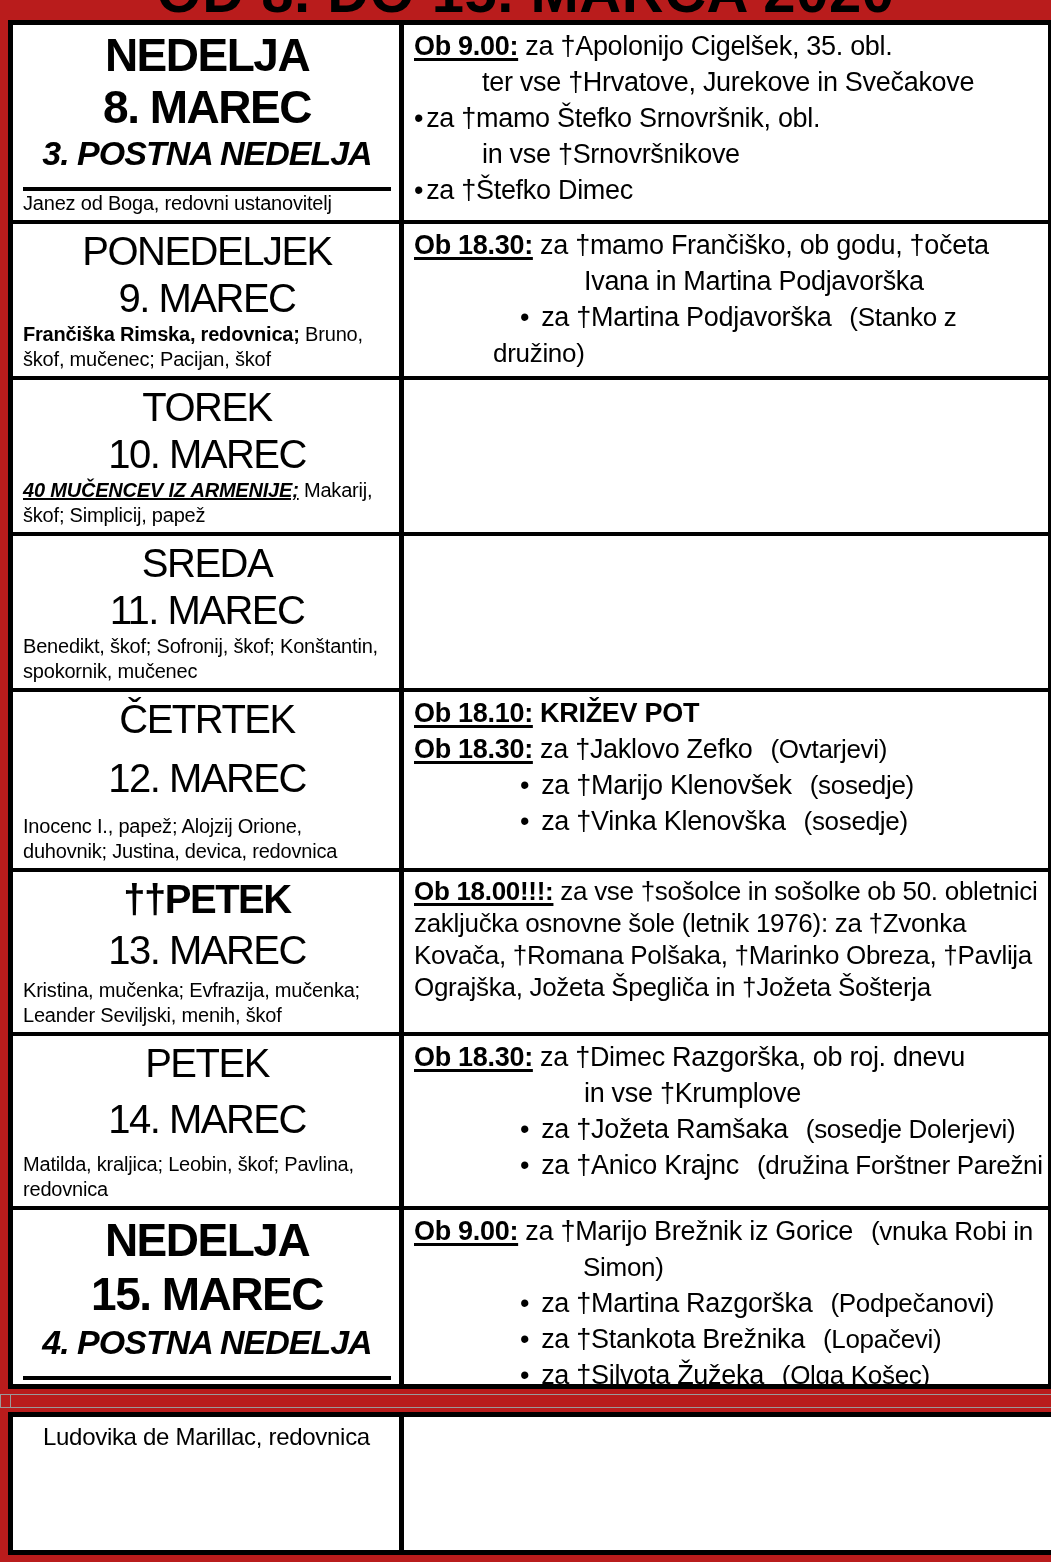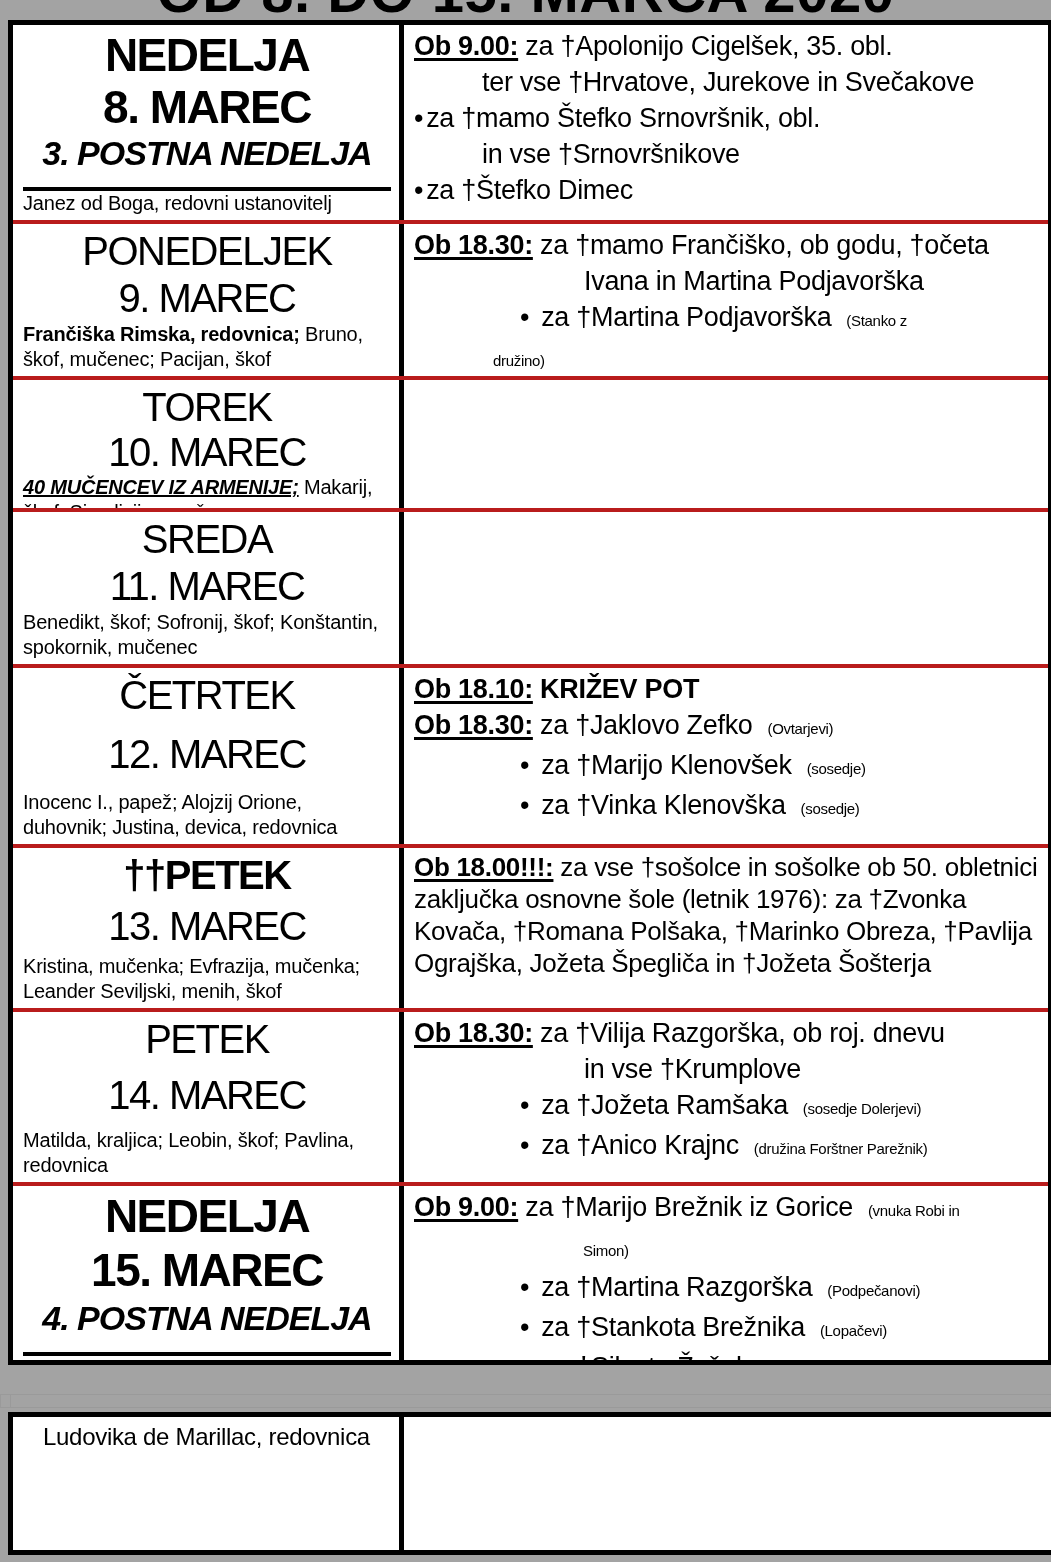--- a/index.html
+++ b/index.html
@@ -1,50 +1,50 @@
 <!DOCTYPE html>
 <html><head>
 <meta charset="utf-8">
 <style>
   html,body{margin:0;padding:0;background:#fff;}
-  .canvas{position:relative;width:1051px;height:1562px;background:#a3a3a3;overflow:hidden;
+  .canvas{position:relative;width:1051px;height:1562px;background:#b91c1c;overflow:hidden;
           font-family:"Liberation Sans",sans-serif;color:#000;}
 
   
   .title-clip{position:absolute;top:0;left:0;width:100%;height:19px;overflow:hidden;}
   .title-text{font-size:58px;font-weight:700;text-align:center;white-space:nowrap;
               line-height:52px;margin-top:-34px;letter-spacing:.5px;}
 
   
   .main-table{position:absolute;left:8px;top:20px;width:1035px;border:5px solid #000;
               display:flex;flex-direction:column;background:#fff;box-sizing:content-box;}
-  .t-row{display:flex;border-top:4px solid #b91c1c;box-sizing:border-box;overflow:hidden;}
+  .t-row{display:flex;border-top:4px solid #000000;box-sizing:border-box;overflow:hidden;}
   .t-row:first-child{border-top:0;}
-  .rh1{height:195px}.rh2{height:156px}.rh3{height:132px}.rh4{height:156px}
+  .rh1{height:195px}.rh2{height:156px}.rh3{height:156px}.rh4{height:156px}
   .rh5{height:180px}.rh6{height:164px}.rh7{height:174px}.rh8{height:178px}
 
   .day-cell{width:391px;min-width:391px;border-right:5px solid #000;box-sizing:border-box;
             display:flex;flex-direction:column;align-items:center;justify-content:space-between;
             padding:5px 8px 4px 10px;overflow:hidden;}
   .day-name{font-size:40px;line-height:1.12;letter-spacing:-1.5px;text-align:center;white-space:nowrap;}
   .day-date{font-size:40px;line-height:1.12;letter-spacing:-1.5px;text-align:center;white-space:nowrap;}
   .sunday .day-name,.sunday .day-date{font-weight:700;font-size:46px;}
   .friday .day-name{font-weight:700;}
   .feast{font-weight:700;font-style:italic;font-size:34px;letter-spacing:-1px;white-space:nowrap;
          align-self:stretch;text-align:center;border-bottom:4px solid #000;padding-bottom:14px;}
   .saints{align-self:stretch;text-align:left;font-size:20px;line-height:1.25;letter-spacing:-.2px;}
   .lead{font-weight:700;}
   .lead-u{font-weight:700;font-style:italic;text-decoration:underline;text-decoration-thickness:2px;}
 
   .mass-cell{flex:1;padding:3px 4px 3px 10px;box-sizing:border-box;overflow:hidden;}
   .m-line{font-size:27px;line-height:36px;letter-spacing:-.3px;}
   .nowrap{white-space:nowrap;overflow:hidden;}
   .m-time{font-weight:700;text-decoration:underline;text-decoration-thickness:3px;text-underline-offset:3px;}
   .m-strong{font-weight:700;}
-  .m-note{font-size:15px;padding-left:11px;}
+  .m-note{font-size:26px;padding-left:11px;}
   .bullet{display:inline-block;}
   .b-tight .bullet{margin-right:3px;}
   .b-sp .bullet{margin-right:12px;}
   .ind-1{padding-left:68px;}
   .ind-2{padding-left:106px;}
   .ind-3{padding-left:170px;}
   .ind-s{padding-left:158px;}
   .para{font-size:26px;line-height:32px;letter-spacing:-.3px;}
 
   
@@ -143,21 +143,21 @@
       </div>
     </div>
 
     <div class="t-row rh7">
       <div class="day-cell">
         <div class="day-name">PETEK</div>
         <div class="day-date">14. MAREC</div>
         <div class="saints">Matilda, kraljica; Leobin, škof; Pavlina, redovnica</div>
       </div>
       <div class="mass-cell">
-        <div class="m-line nowrap"><span class="m-time">Ob 18.30:</span><span> za †Vilija Razgorška, ob roj. dnevu</span></div>
+        <div class="m-line nowrap"><span class="m-time">Ob 18.30:</span><span> za †Dimec Razgorška, ob roj. dnevu</span></div>
         <div class="m-line nowrap ind-3"><span>in vse †Krumplove</span></div>
         <div class="m-line nowrap ind-2 b-sp"><span class="bullet">•</span><span>za †Jožeta Ramšaka</span><span class="m-note"> (sosedje Dolerjevi)</span></div>
         <div class="m-line nowrap ind-2 b-sp"><span class="bullet">•</span><span>za †Anico Krajnc</span><span class="m-note"> (družina Forštner Parežnik)</span></div>
       </div>
     </div>
 
     <div class="t-row rh8 sunday">
       <div class="day-cell">
         <div class="day-name">NEDELJA</div>
         <div class="day-date">15. MAREC</div>

